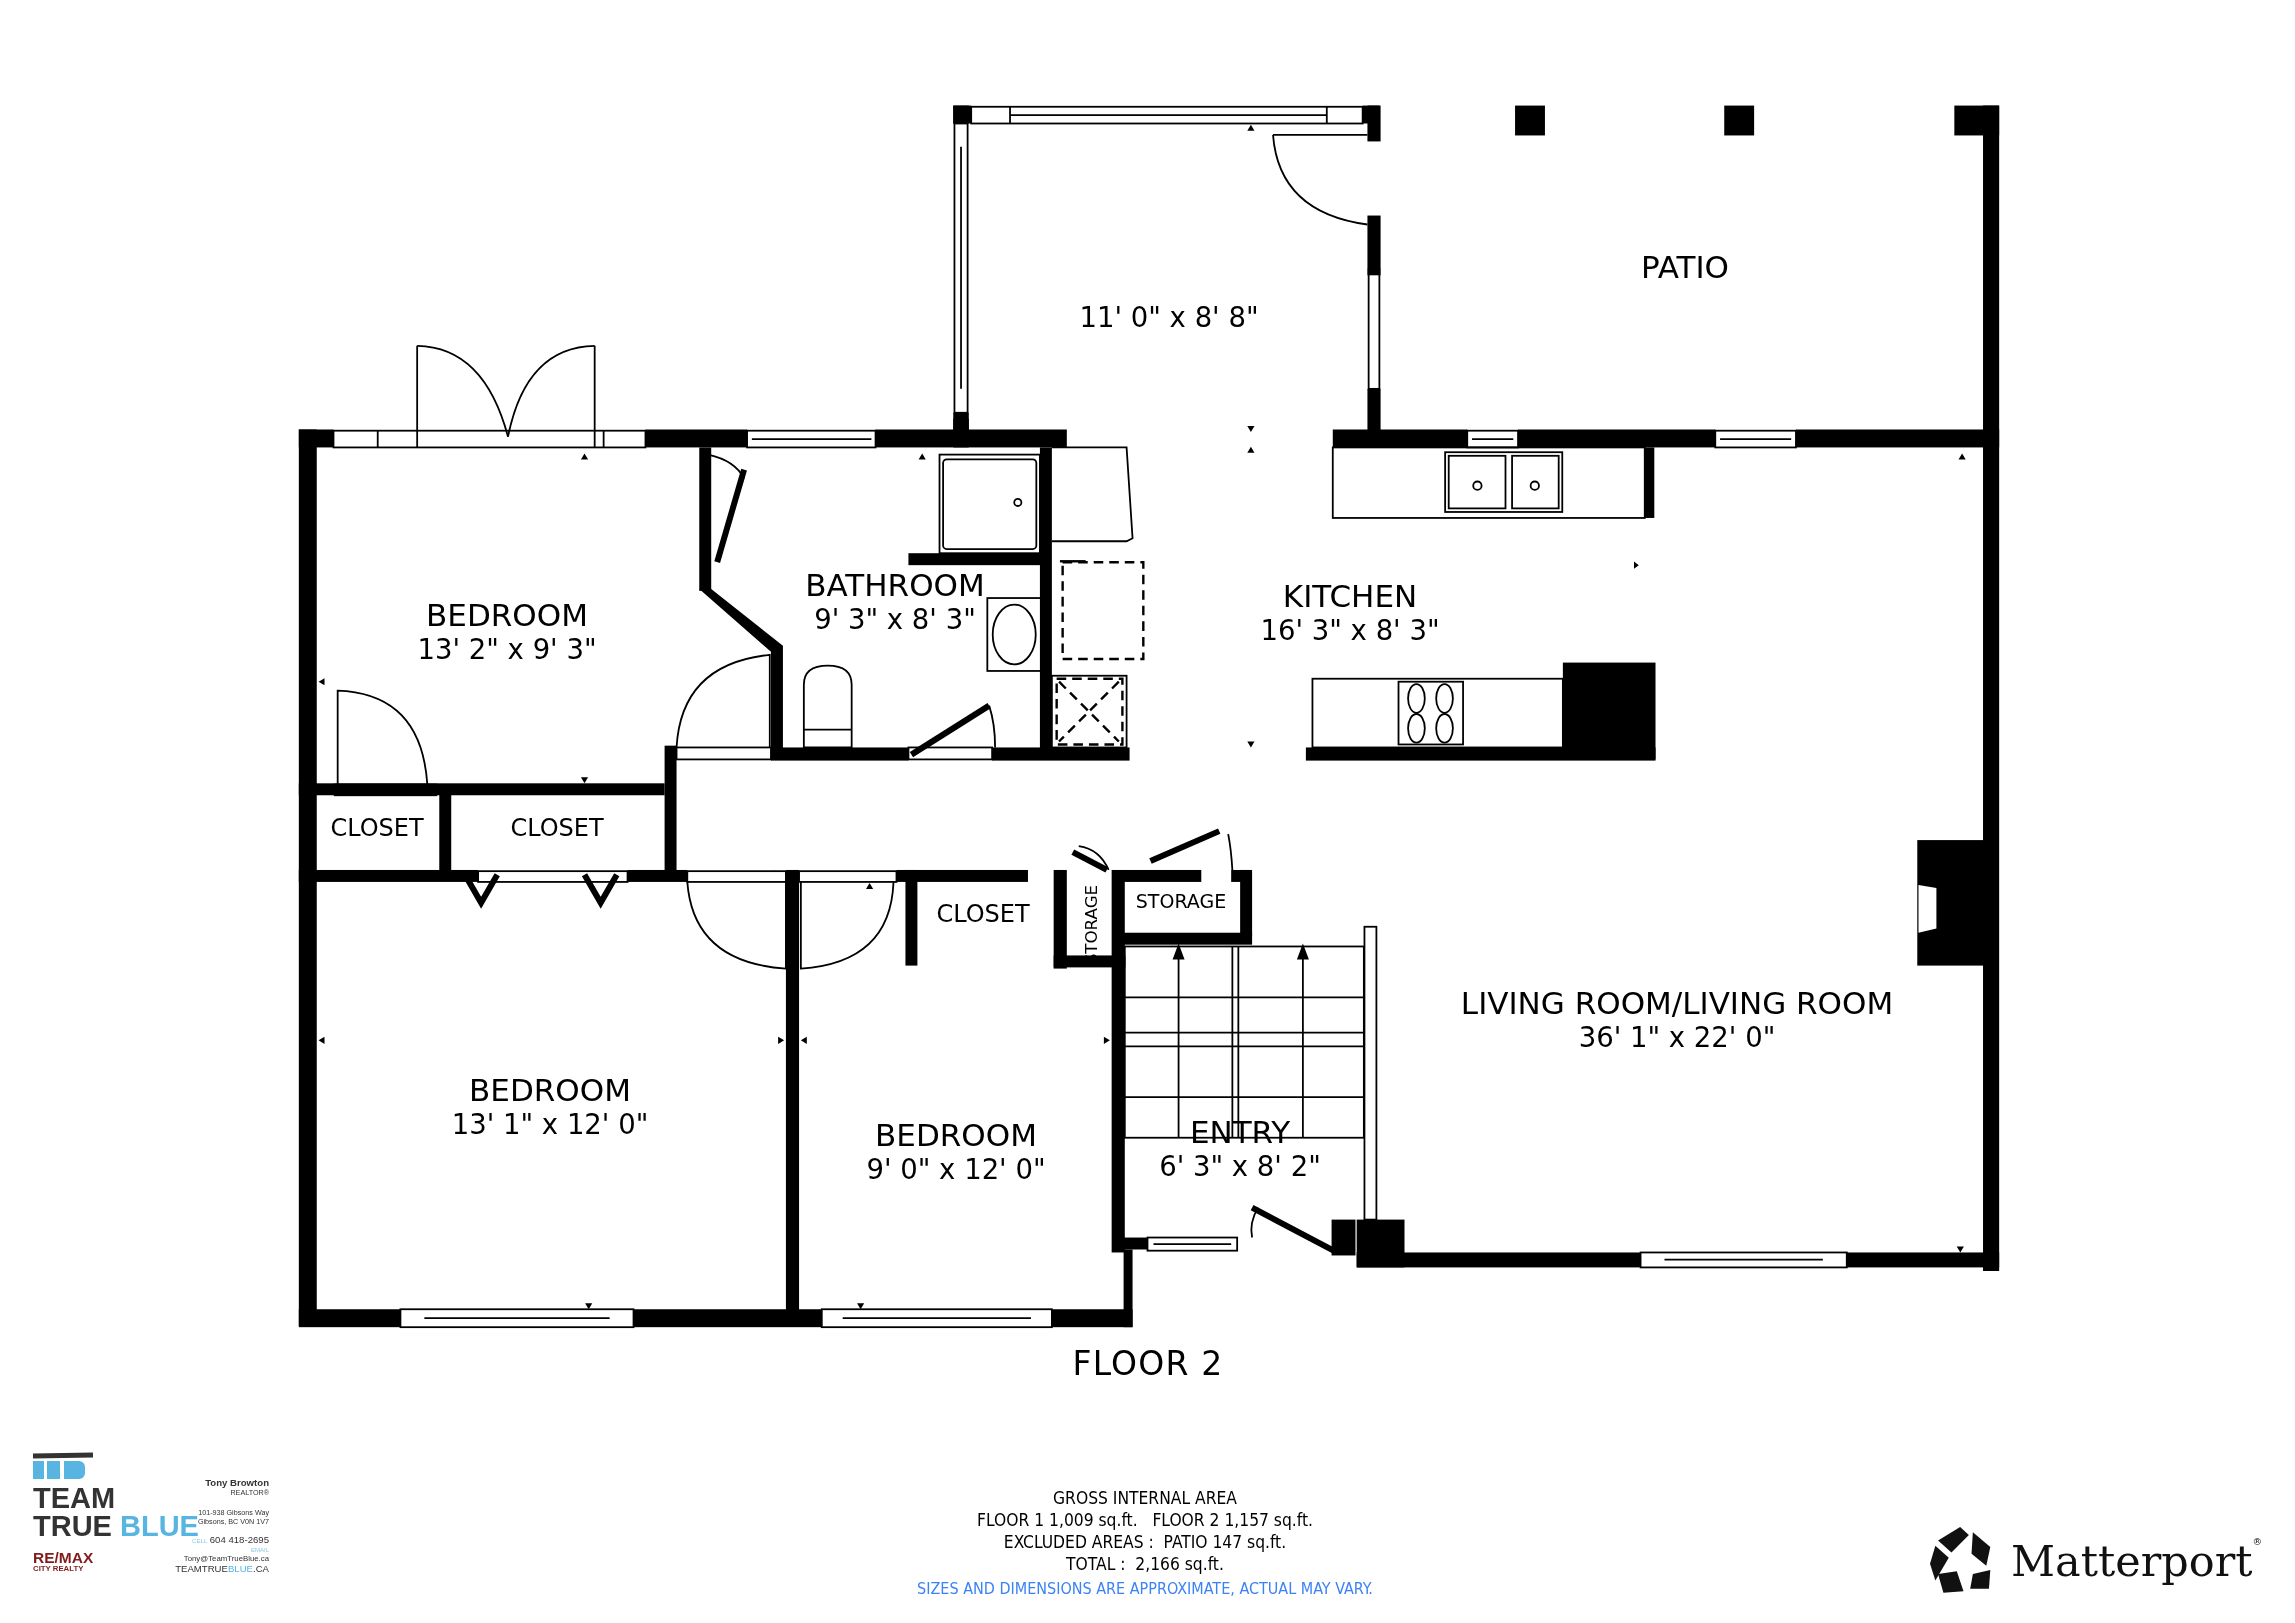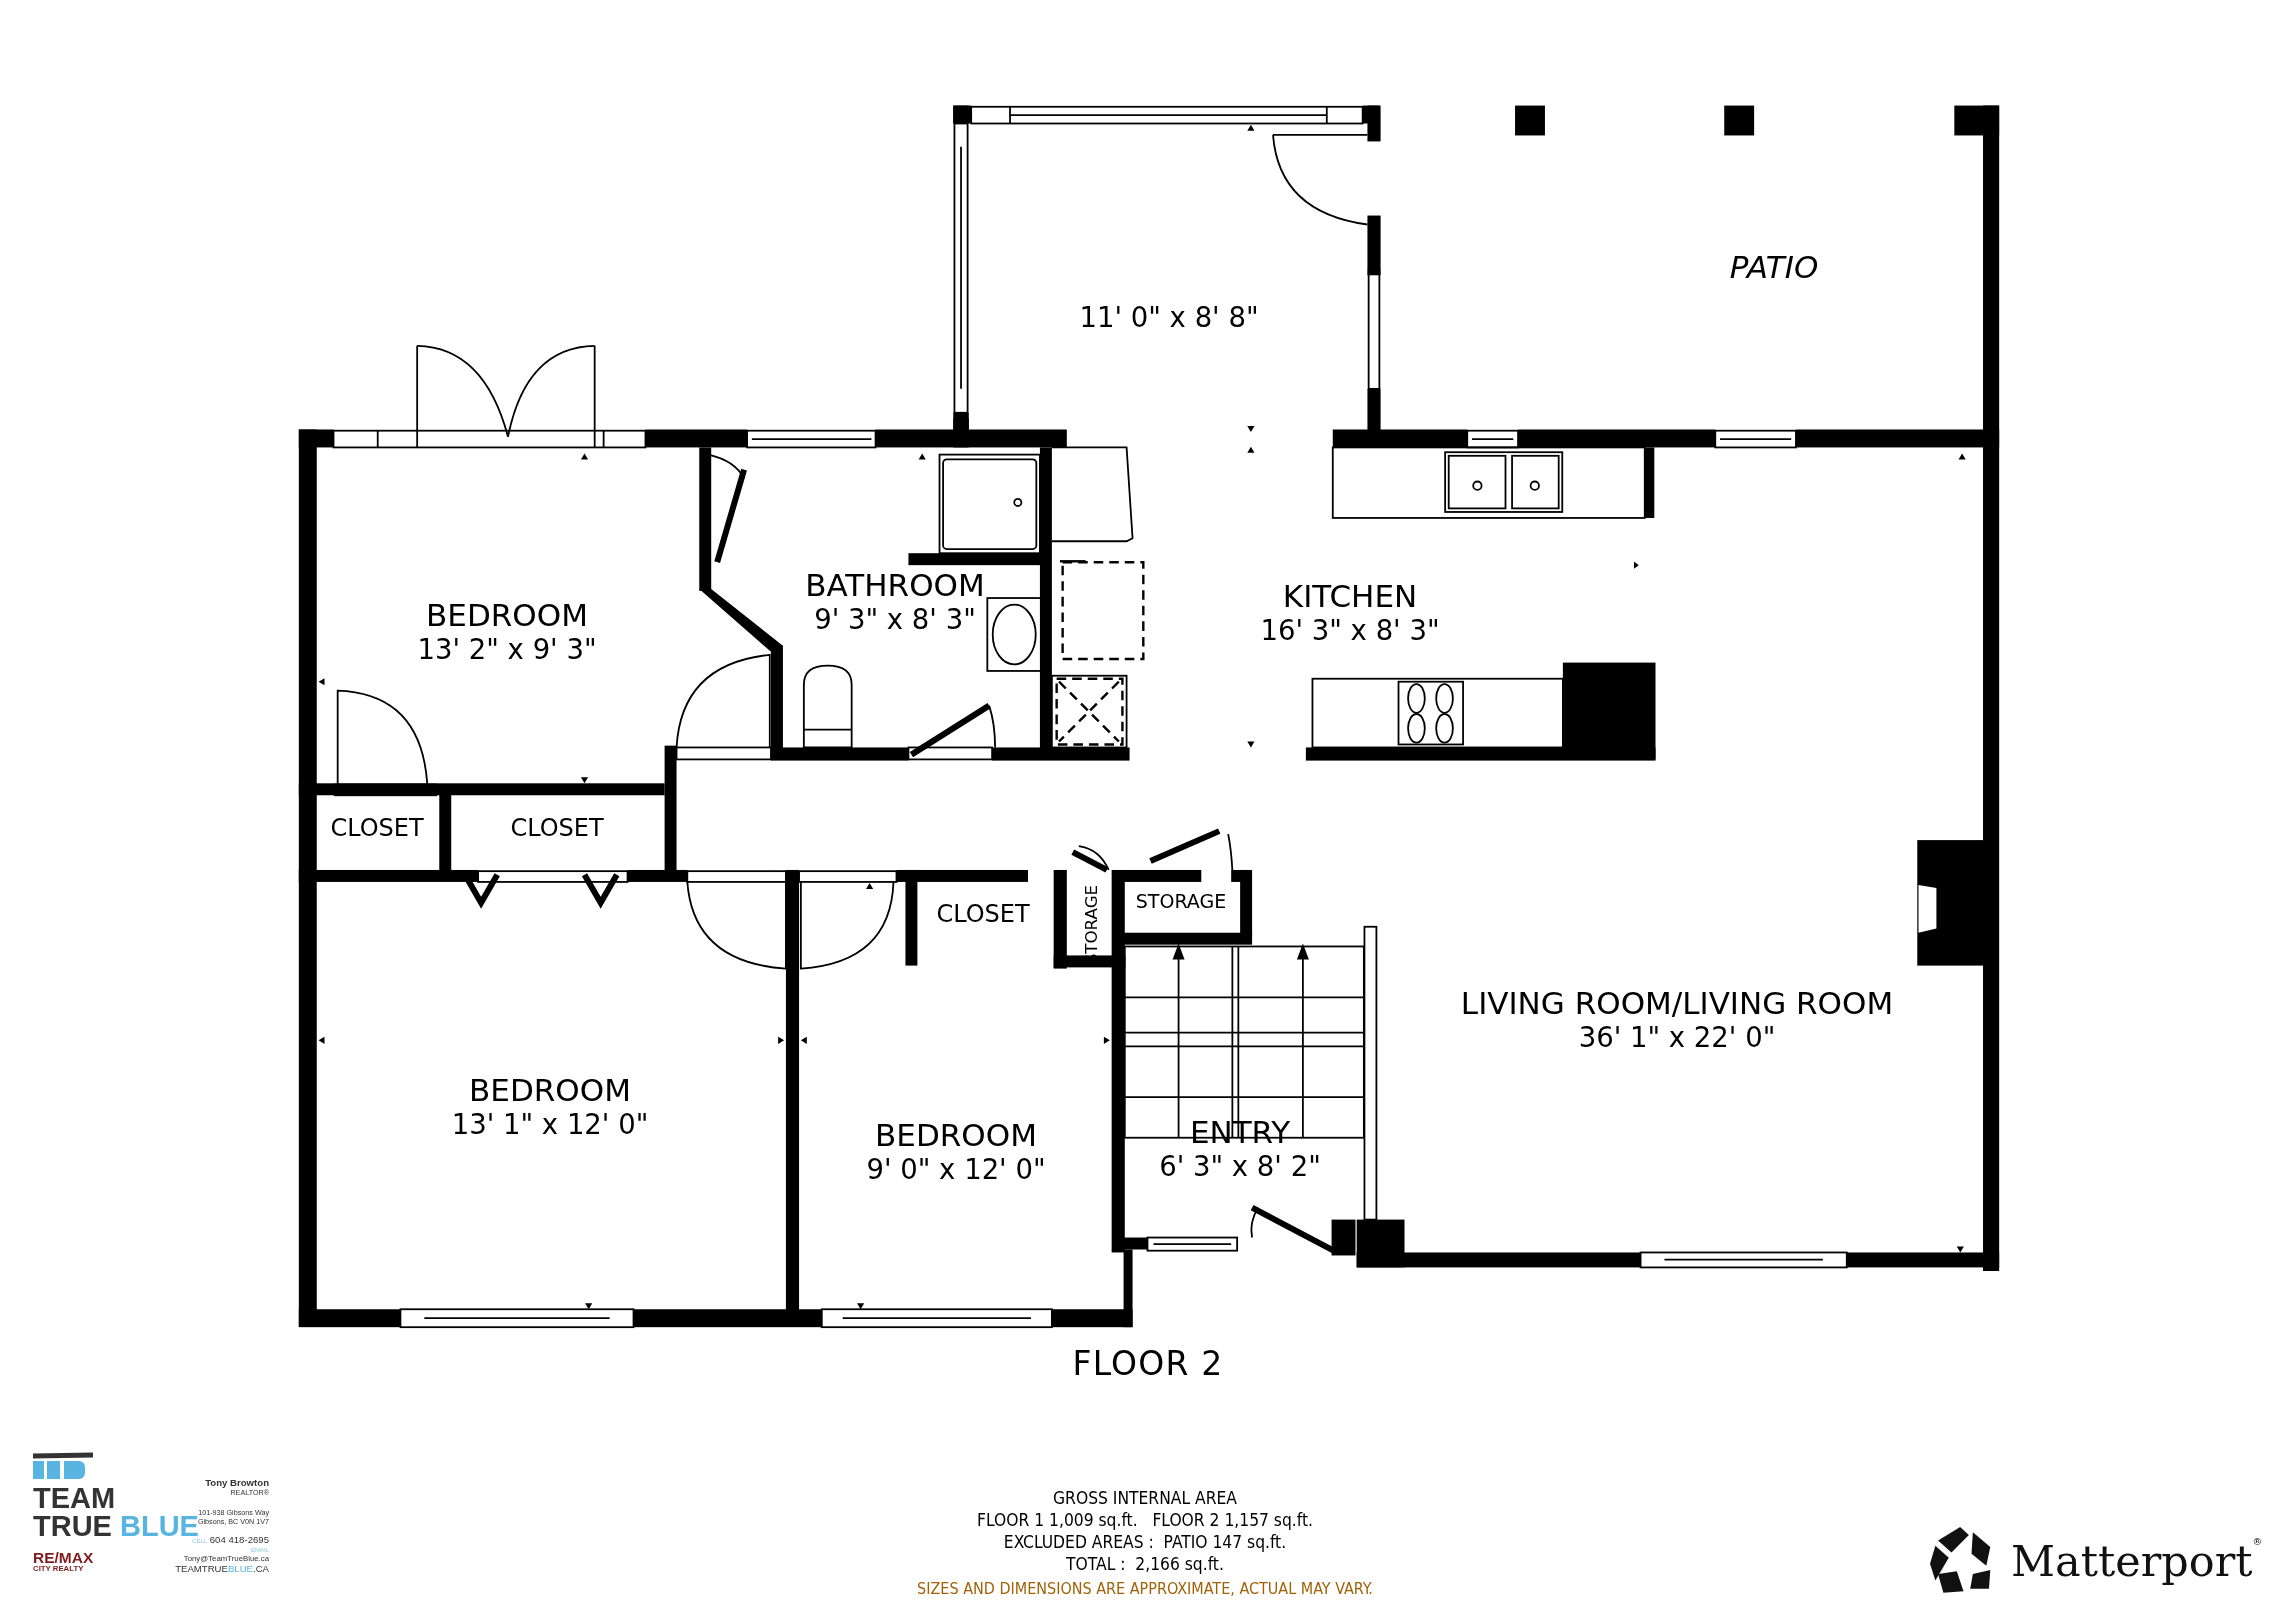--- a/index.html
+++ b/index.html
@@ -5,21 +5,21 @@
   html,body{margin:0;padding:0;background:#fff;}
   body{width:2295px;height:1624px;position:relative;overflow:hidden;font-family:"DejaVu Sans","Liberation Sans",sans-serif;color:#000;}
   #plan{position:absolute;left:0;top:0;}
   .lbl{position:absolute;text-align:center;white-space:nowrap;color:#000;transform:translateX(-50%);line-height:1.15;}
   .room-name{font-size:31px;display:block;}
   .room-dim{font-size:27.5px;display:block;}
   .small-name{font-size:24px;}
   .tiny-name{font-size:16.7px;}
   .floor-label{position:absolute;left:1148px;top:1344px;transform:translateX(-50%);font-size:33px;letter-spacing:1.2px;}
   .area{position:absolute;left:1145px;top:1487px;transform:translateX(-50%);text-align:center;font-size:17.3px;line-height:1.28;font-family:"DejaVu Sans Condensed","DejaVu Sans",sans-serif;}
-  .area .disclaimer{color:#a16207;font-size:16px;margin-top:3.6px;}
+  .area .disclaimer{color:#3b82f6;font-size:16px;margin-top:3.6px;}
   .brand{position:absolute;left:33px;top:1453px;}
   .brand .bar{width:60px;height:4.8px;background:#333;transform:rotate(-1deg);}
   .brand .tb{margin-top:3.6px;display:flex;gap:3.6px;}
   .brand .tb span{display:block;background:#58b4e0;}
   .brand .team{font-family:"Liberation Sans",sans-serif;font-weight:bold;font-size:29px;line-height:0.95;color:#333;margin-top:6px;}
   .brand .blue{color:#58b4e0;}
   .brand .remax{font-family:"Liberation Sans",sans-serif;font-weight:bold;font-size:15.5px;color:#7f1d1d;margin-top:10.8px;line-height:0.9;}
   .brand .remax small{display:block;font-size:7.8px;}
   .agent{position:absolute;left:126px;top:1477px;width:102px;text-align:right;font-family:"Liberation Sans",sans-serif;color:#333;}
   .agent .name{font-weight:bold;font-size:9.6px;}
@@ -270,21 +270,21 @@
     <polygon points="533,1740 543,1734 543,1746"></polygon>
     <polygon points="1312,1740 1302,1734 1302,1746"></polygon>
     <polygon points="1340,1740 1350,1734 1350,1746"></polygon>
     <polygon points="1857,1740 1847,1734 1847,1746"></polygon>
   </g>
 </svg>
 
 <div class="lbl" style="left:1169px;top:302px;">
   <span class="room-dim">11' 0" x 8' 8"</span>
 </div>
-<div class="lbl" style="left:1774px;top:250px;font-style:italic;">
+<div class="lbl" style="left:1685px;top:250px;">
   <span class="room-name">PATIO</span>
 </div>
 <div class="lbl" style="left:507px;top:598px;">
   <span class="room-name">BEDROOM</span>
   <span class="room-dim">13' 2" x 9' 3"</span>
 </div>
 <div class="lbl" style="left:895px;top:568px;">
   <span class="room-name">BATHROOM</span>
   <span class="room-dim">9' 3" x 8' 3"</span>
 </div>

